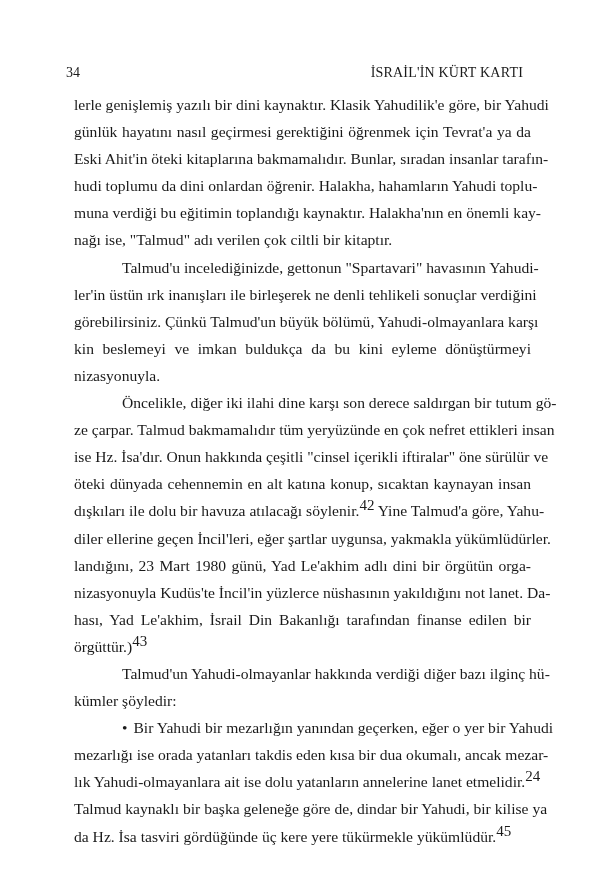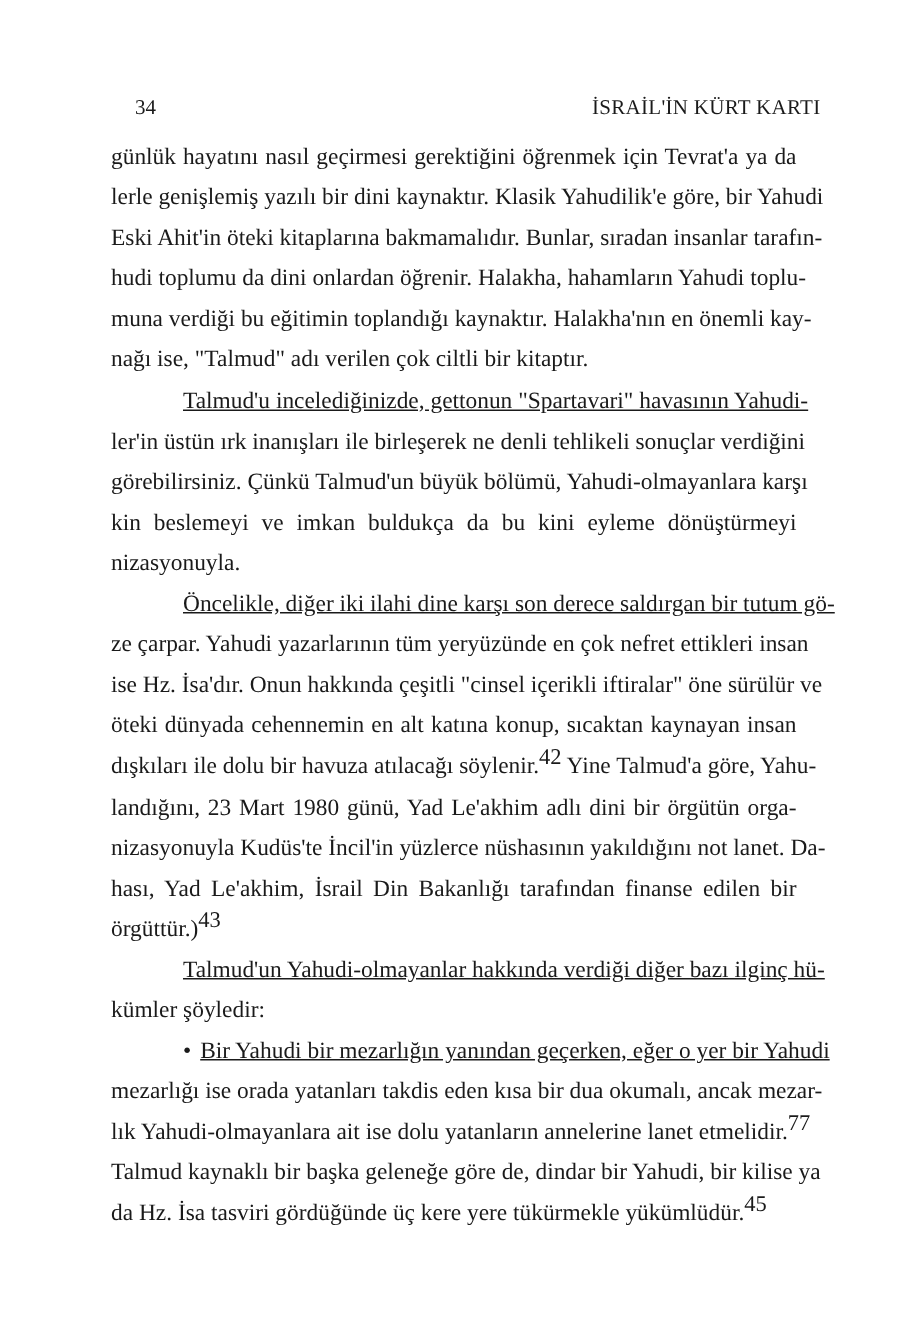--- a/index.html
+++ b/index.html
@@ -10,21 +10,21 @@
     body {
       width: 605px;
       height: 888px;
       position: relative;
       overflow: hidden;
       font-family: "Liberation Serif", "DejaVu Serif", serif;
       color: #1a1a1a;
     }
     .page-header {
       position: absolute;
-      left: 90px;
+      left: 66px;
       top: 63px;
       width: 457px;
       height: 20px;
       font-size: 14px;
       line-height: 20px;
     }
     .page-number {
       position: absolute;
       left: 0;
       top: 0;
@@ -51,21 +51,20 @@
       white-space: nowrap;
       text-align: justify;
       text-align-last: justify;
       overflow: visible;
     }
     .line.last {
       text-align-last: left;
     }
     .line.indent {
       padding-left: 48px;
-      text-decoration: underline;
     }
     sup {
       font-size: 15px;
       line-height: 0;
       vertical-align: 6px;
     }
     .bullet {
       display: inline-block;
       margin-right: 6px;
     }
@@ -73,45 +72,46 @@
 </head>
 <body>
 
 <div class="page-header">
   <span class="page-number">34</span>
   <span class="running-title">İSRAİL'İN KÜRT KARTI</span>
 </div>
 
 <div class="body-text">
 
+  <span class="line">lerle genişlemiş yazılı bir dini kaynaktır. Klasik Yahudilik'e göre, bir Yahudi</span>
   <span class="line">günlük hayatını nasıl geçirmesi gerektiğini öğrenmek için Tevrat'a ya da</span>
-  <span class="line">lerle genişlemiş yazılı bir dini kaynaktır. Klasik Yahudilik'e göre, bir Yahudi</span>
   <span class="line">Eski Ahit'in öteki kitaplarına bakmamalıdır. Bunlar, sıradan insanlar tarafın-</span>
   <span class="line">hudi toplumu da dini onlardan öğrenir. Halakha, hahamların Yahudi toplu-</span>
   <span class="line">muna verdiği bu eğitimin toplandığı kaynaktır. Halakha'nın en önemli kay-</span>
   <span class="line last">nağı ise, "Talmud" adı verilen çok ciltli bir kitaptır.</span>
 
   <span class="line indent">Talmud'u incelediğinizde, gettonun "Spartavari" havasının Yahudi-</span>
   <span class="line">ler'in üstün ırk inanışları ile birleşerek ne denli tehlikeli sonuçlar verdiğini</span>
   <span class="line">görebilirsiniz. Çünkü Talmud'un büyük bölümü, Yahudi-olmayanlara karşı</span>
   <span class="line">kin beslemeyi ve imkan buldukça da bu kini eyleme dönüştürmeyi</span>
   <span class="line last">nizasyonuyla.</span>
 
   <span class="line indent">Öncelikle, diğer iki ilahi dine karşı son derece saldırgan bir tutum gö-</span>
-  <span class="line">ze çarpar. Yahudi yazarlarının tüm yeryüzünde en çok nefret ettikleri insan</span>
+  <span class="line">ze çarpar. Talmud bakmamalıdır tüm yeryüzünde en çok nefret ettikleri insan</span>
   <span class="line">ise Hz. İsa'dır. Onun hakkında çeşitli "cinsel içerikli iftiralar" öne sürülür ve</span>
   <span class="line">öteki dünyada cehennemin en alt katına konup, sıcaktan kaynayan insan</span>
   <span class="line"><span>dışkıları ile dolu bir havuza atılacağı söylenir.</span><sup>42</sup><span> Yine Talmud'a göre, Yahu-</span></span>
+  <span class="line">diler ellerine geçen İncil'leri, eğer şartlar uygunsa, yakmakla yükümlüdürler.</span>
   <span class="line">landığını, 23 Mart 1980 günü, Yad Le'akhim adlı dini bir örgütün orga-</span>
   <span class="line">nizasyonuyla Kudüs'te İncil'in yüzlerce nüshasının yakıldığını not lanet. Da-</span>
   <span class="line">hası, Yad Le'akhim, İsrail Din Bakanlığı tarafından finanse edilen bir</span>
   <span class="line last"><span>örgüttür.)</span><sup>43</sup></span>
 
   <span class="line indent">Talmud'un Yahudi-olmayanlar hakkında verdiği diğer bazı ilginç hü-</span>
   <span class="line last">kümler şöyledir:</span>
 
   <span class="line indent"><span class="bullet">•</span><span>Bir Yahudi bir mezarlığın yanından geçerken, eğer o yer bir Yahudi</span></span>
   <span class="line">mezarlığı ise orada yatanları takdis eden kısa bir dua okumalı, ancak mezar-</span>
-  <span class="line"><span>lık Yahudi-olmayanlara ait ise dolu yatanların annelerine lanet etmelidir.</span><sup>77</sup></span>
+  <span class="line"><span>lık Yahudi-olmayanlara ait ise dolu yatanların annelerine lanet etmelidir.</span><sup>24</sup></span>
   <span class="line">Talmud kaynaklı bir başka geleneğe göre de, dindar bir Yahudi, bir kilise ya</span>
   <span class="line last"><span>da Hz. İsa tasviri gördüğünde üç kere yere tükürmekle yükümlüdür.</span><sup>45</sup></span>
 
 </div>
 
 </body></html>

